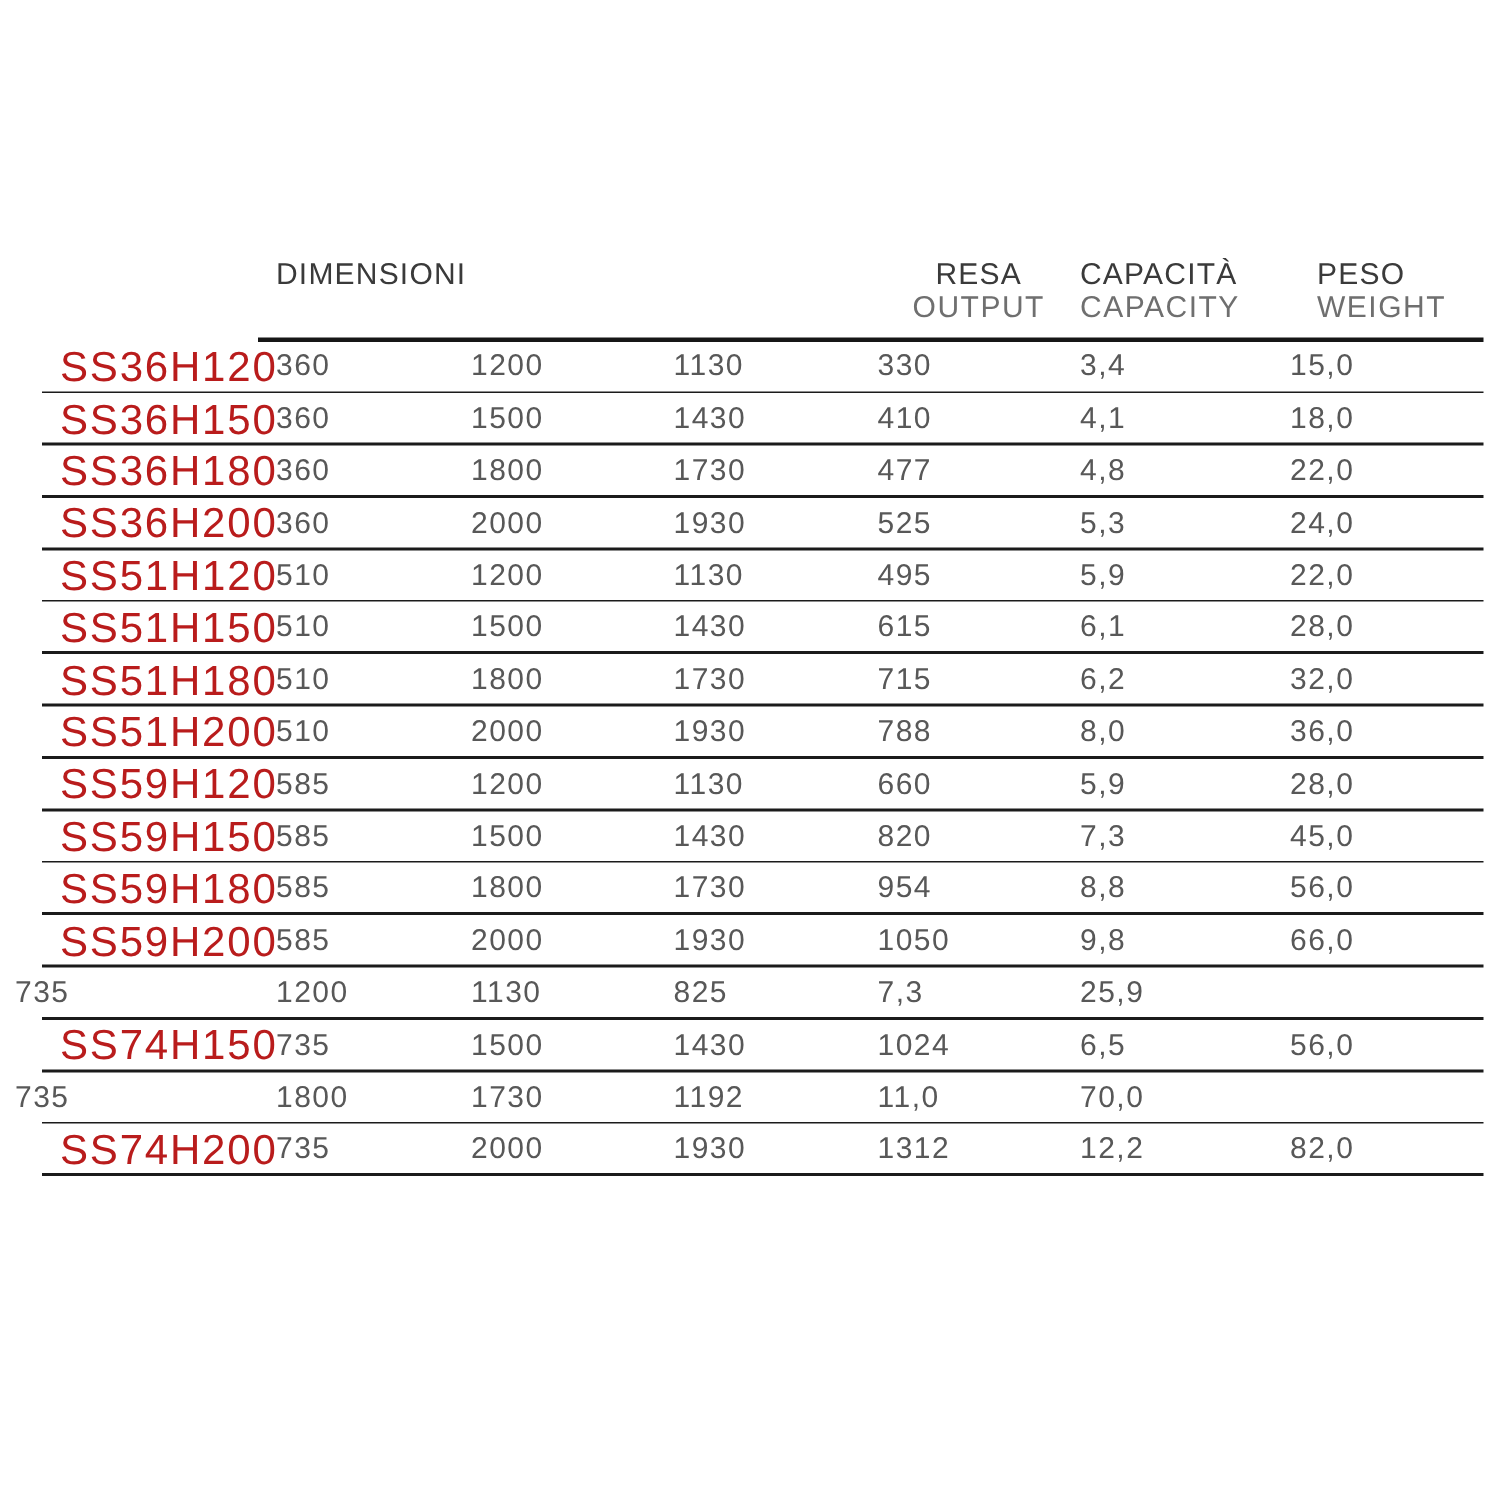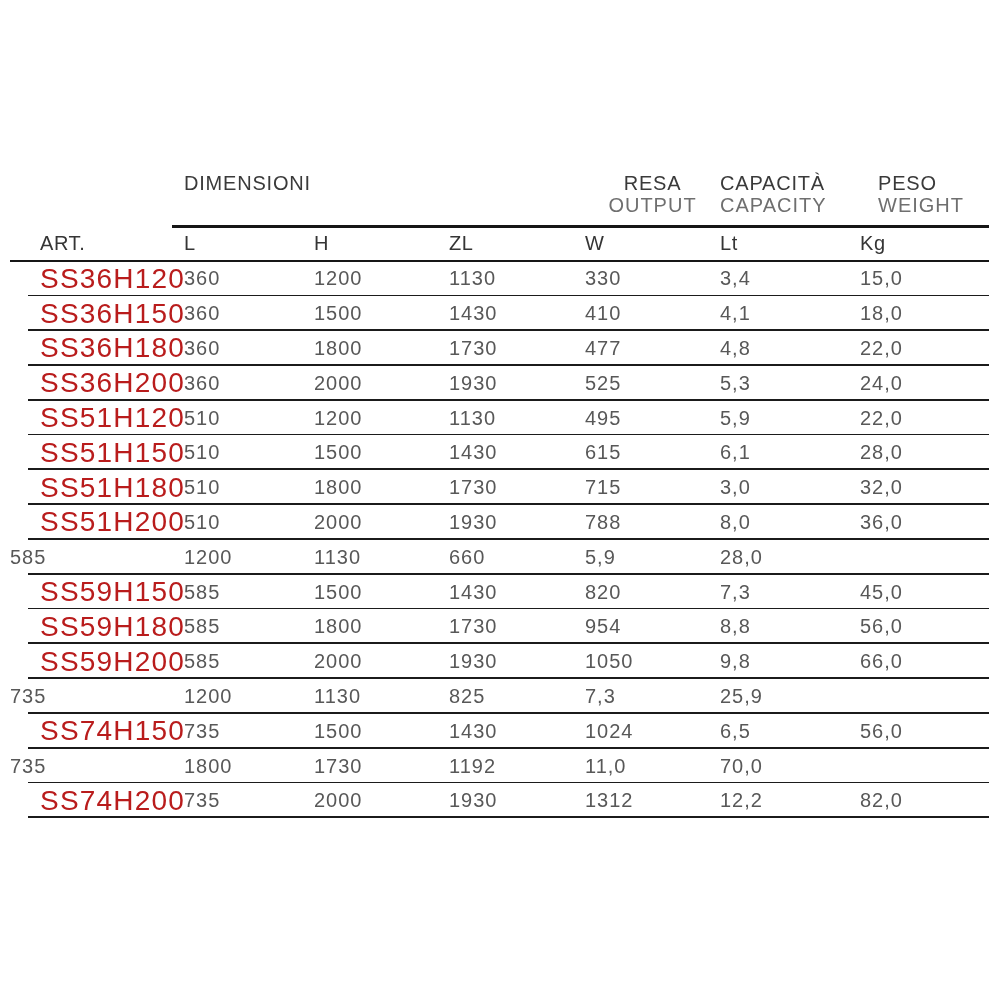--- a/index.html
+++ b/index.html
@@ -76,29 +76,20 @@
         <div class="secondary">CAPACITY</div>
       </div>
       <div class="gh gh-peso">
         <div class="primary">PESO</div>
         <div class="secondary">WEIGHT</div>
       </div>
     </div>
 
     <div class="group-underline"></div>
 
-    <div class="grid colhead-row">
-      <div class="cell c0">ART.</div>
-      <div class="cell">L</div>
-      <div class="cell">H</div>
-      <div class="cell">ZL</div>
-      <div class="cell">W</div>
-      <div class="cell">Lt</div>
-      <div class="cell">Kg</div>
-    </div>
 
     <div id="tbody">
         <div class="grid row">
           <div class="cell c0">SS36H120</div>
           <div class="cell c1">360</div>
           <div class="cell c2">1200</div>
           <div class="cell c3">1130</div>
           <div class="cell c4">330</div>
           <div class="cell c5">3,4</div>
           <div class="cell c6">15,0</div>
@@ -147,33 +138,34 @@
           <div class="cell c4">615</div>
           <div class="cell c5">6,1</div>
           <div class="cell c6">28,0</div>
         </div>
         <div class="grid row">
           <div class="cell c0">SS51H180</div>
           <div class="cell c1">510</div>
           <div class="cell c2">1800</div>
           <div class="cell c3">1730</div>
           <div class="cell c4">715</div>
-          <div class="cell c5">3,0</div>
+          <div class="cell c5">6,2</div>
           <div class="cell c6">32,0</div>
         </div>
         <div class="grid row">
           <div class="cell c0">SS51H200</div>
           <div class="cell c1">510</div>
           <div class="cell c2">2000</div>
           <div class="cell c3">1930</div>
           <div class="cell c4">788</div>
           <div class="cell c5">8,0</div>
           <div class="cell c6">36,0</div>
         </div>
         <div class="grid row">
+          <div class="cell c0">SS59H120</div>
           <div class="cell c1">585</div>
           <div class="cell c2">1200</div>
           <div class="cell c3">1130</div>
           <div class="cell c4">660</div>
           <div class="cell c5">5,9</div>
           <div class="cell c6">28,0</div>
         </div>
         <div class="grid row">
           <div class="cell c0">SS59H150</div>
           <div class="cell c1">585</div>

